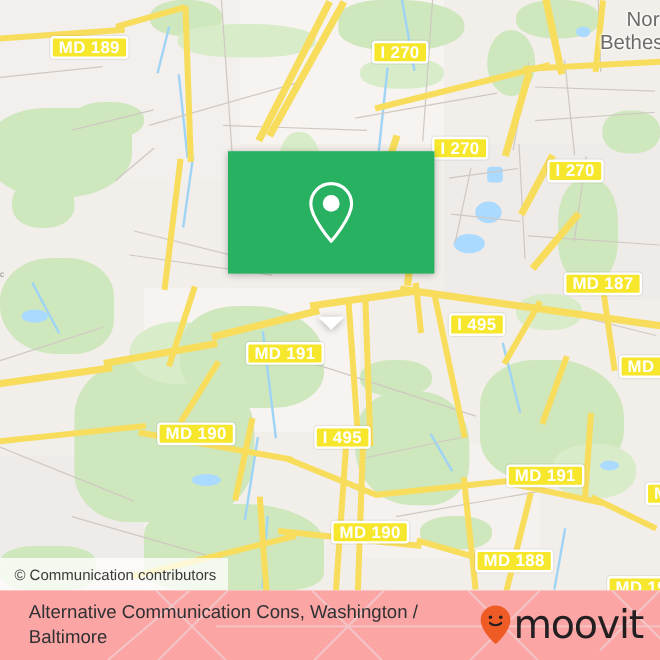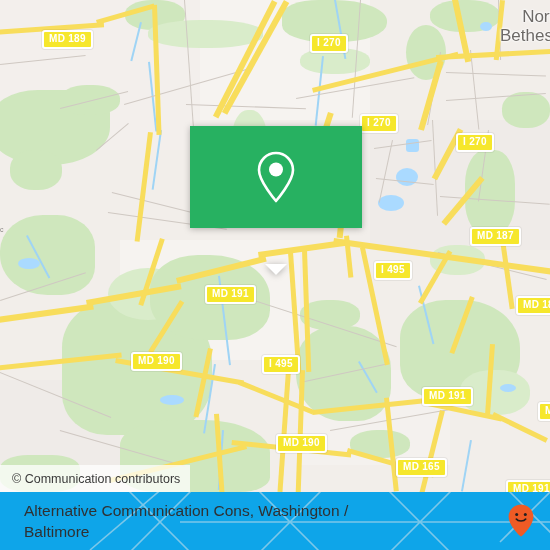--- a/index.html
+++ b/index.html
@@ -18,21 +18,21 @@
   .green{position:absolute;background:#cfe7bd;}
   .green2{position:absolute;background:#d9ecca;}
   .water{position:absolute;background:#aadaff;}
   .road-main{position:absolute;background:#f8dd5c;transform-origin:0 0;}
   .road-minor{position:absolute;background:#cfc8c2;transform-origin:0 0;}
   .stream{position:absolute;background:#9fd4f5;transform-origin:0 0;}
 
   
   .shield{
     position:absolute;background:#f6e72c;border:2px solid #ffffff;
-    border-radius:3px;color:#ffffff;font-weight:bold;font-size:10px;
+    border-radius:3px;color:#ffffff;font-weight:bold;font-size:14px;
     line-height:14px;height:15px;padding:0 5px;white-space:nowrap;
     text-align:center;letter-spacing:.3px;
     box-shadow:0 0 0 1px rgba(0,0,0,.06);
   }
   .shield span{display:block;}
 
   .place-label{
     position:absolute;color:#6d6a67;font-size:17px;line-height:19px;
     text-align:center;font-weight:normal;white-space:nowrap;
     text-shadow:0 0 3px #fff,0 0 3px #fff,0 0 2px #fff;
@@ -65,21 +65,21 @@
   .attrib{
     position:absolute;left:0;top:465px;height:27px;
     background:rgba(255,255,255,.75);
     display:flex;align-items:center;padding:0 10px 0 12px;
     color:#3a3a3a;font-size:12.5px;white-space:nowrap;
   }
 
   
   .footer{
     position:absolute;left:0;top:492px;width:550px;height:58px;
-    background:#0ea5e9;overflow:hidden;
+    background:#fca5a5;overflow:hidden;
   }
   .footer-wm{position:absolute;inset:0;opacity:.5;}
   .footer-title{
     position:absolute;left:24px;top:8px;width:350px;
     color:#2f3133;font-size:15.5px;line-height:21px;
   }
   .brand{position:absolute;right:14px;top:12px;display:flex;align-items:center;}
   .brand-pin{width:26px;height:33px;margin-right:2px;}
   .brand-word{
     color:#231f20;font-size:33px;line-height:33px;letter-spacing:-1px;
@@ -263,21 +263,21 @@
     <div class="shield" style="left:422px;top:387px;">
         <span>MD 191</span>
       </div>
     <div class="shield" style="left:538px;top:402px;">
         <span>M</span>
       </div>
     <div class="shield" style="left:276px;top:434px;">
         <span>MD 190</span>
       </div>
     <div class="shield" style="left:396px;top:458px;">
-        <span>MD 165</span>
+        <span>MD 188</span>
       </div>
     <div class="shield" style="left:506px;top:480px;">
         <span>MD 191</span>
       </div>
 
     <div class="place-label" style="left:514px;top:7px;">
       <div>North</div>
       <div style="margin-left:-14px;">Bethesda</div>
     </div>
 
@@ -318,16 +318,17 @@
       <span>Alternative Communication Cons, Washington / Baltimore</span>
     </div>
 
     <div class="brand">
       <svg class="brand-pin" viewBox="0 0 26 33" aria-hidden="true">
         <path d="M13 0.6 C6.1 0.6 0.6 6 0.6 12.7 C0.6 20.5 9.6 29.6 12.2 32.1 C12.65 32.55 13.35 32.55 13.8 32.1 C16.4 29.6 25.4 20.5 25.4 12.7 C25.4 6 19.9 0.6 13 0.6 Z" fill="#ef5b25"></path>
         <circle cx="8.7" cy="10.4" r="1.5" fill="#231f20"></circle>
         <circle cx="17.3" cy="10.4" r="1.5" fill="#231f20"></circle>
         <path d="M8.3 15.1 C10 17.6 16 17.6 17.7 15.1" stroke="#231f20" stroke-width="1.7" fill="none" stroke-linecap="round"></path>
       </svg>
+      <span class="brand-word">moovit</span>
     </div>
   </div>
 
 </div>
 
 </body></html>

